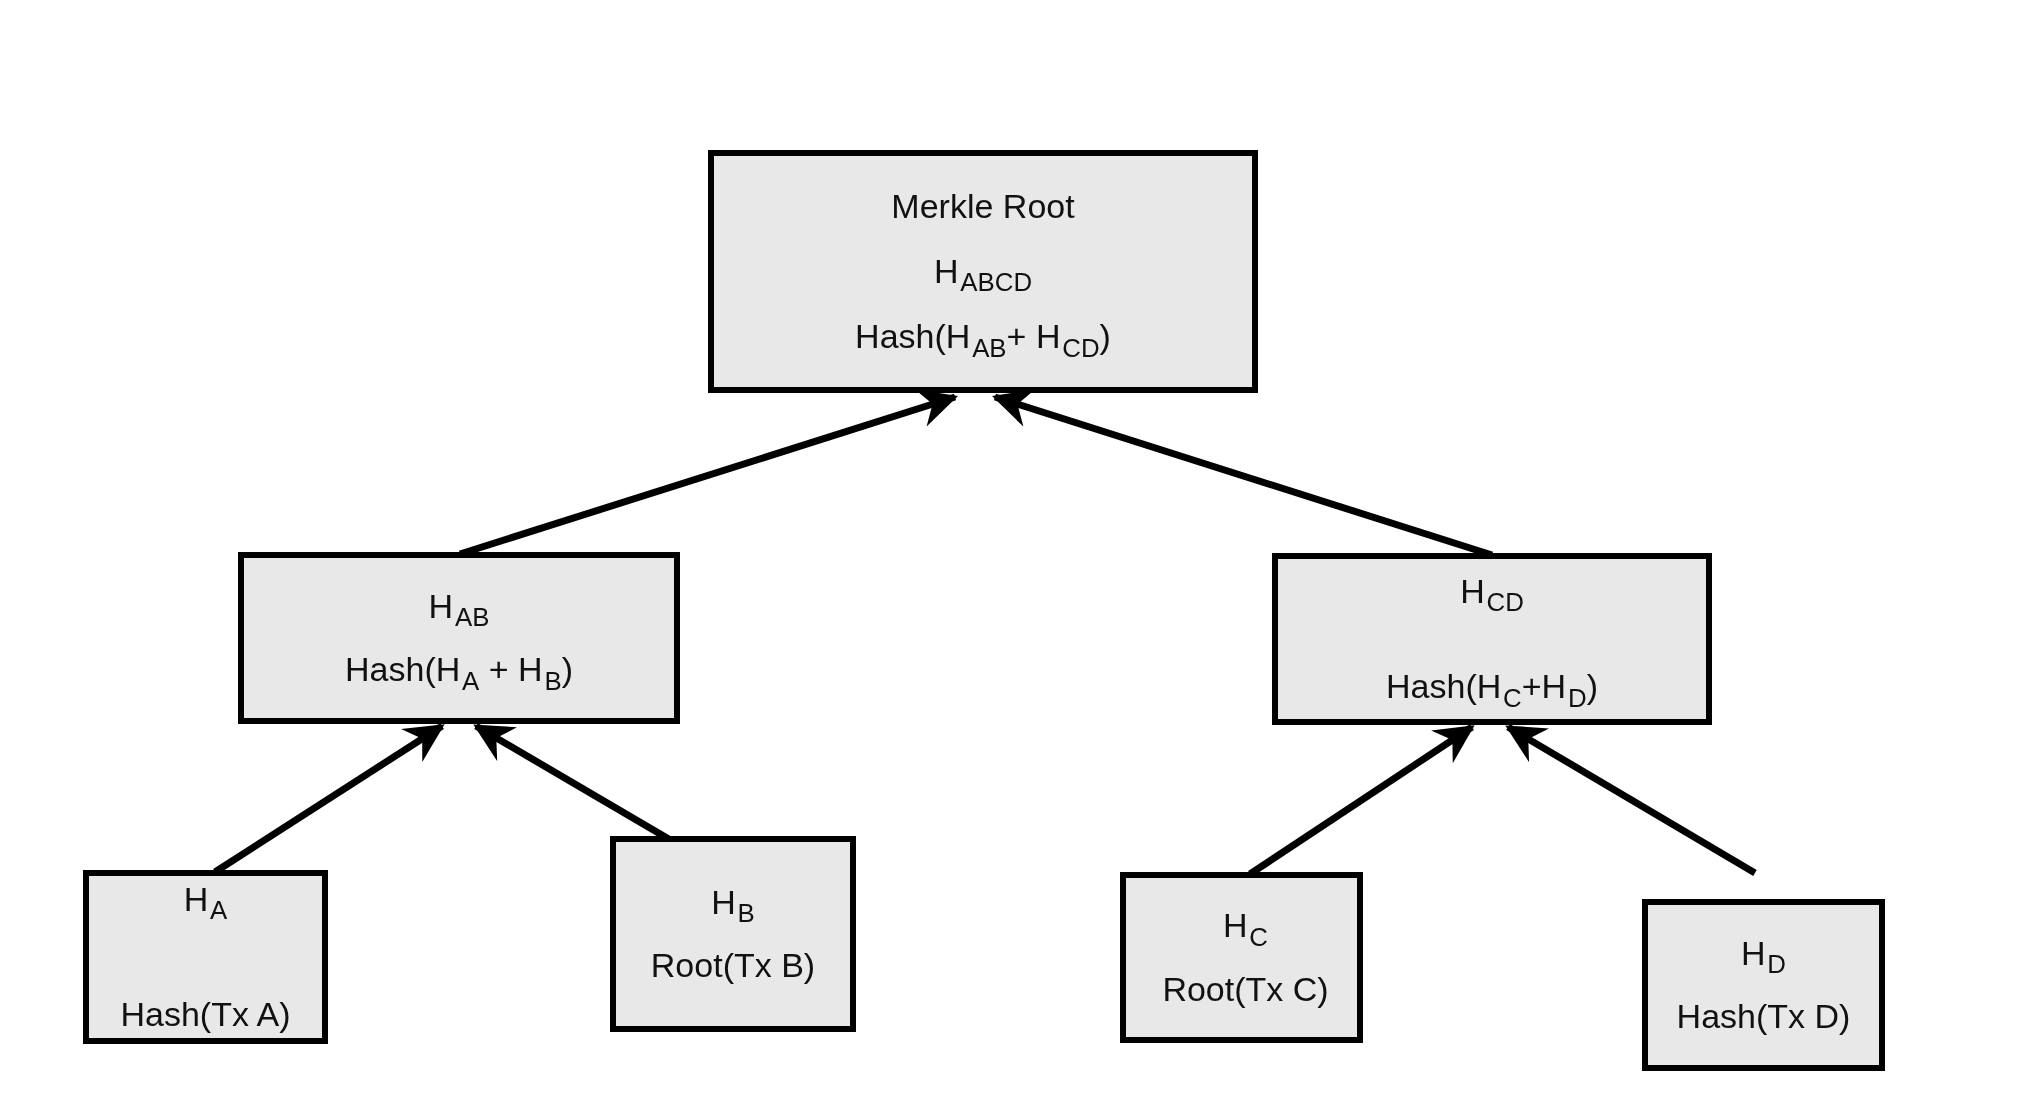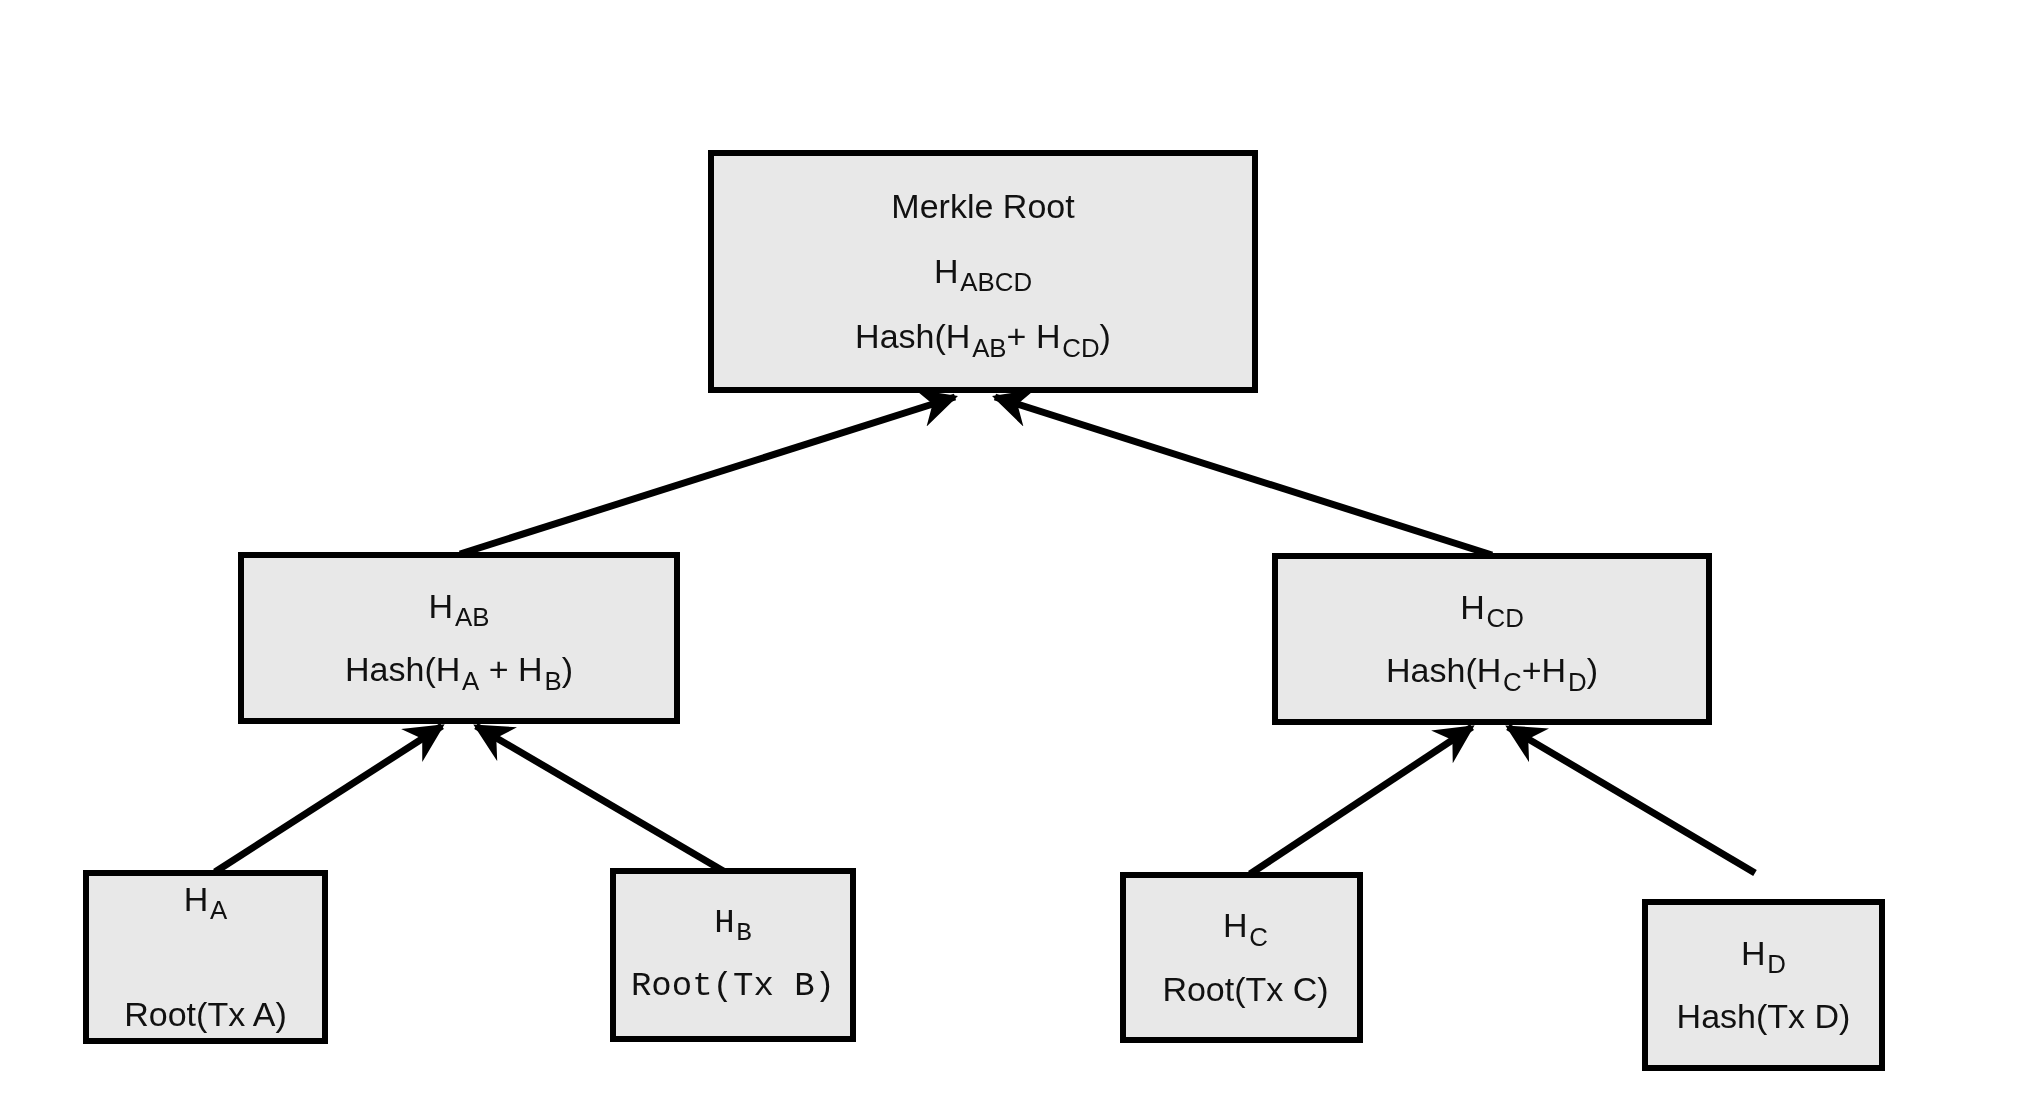--- a/index.html
+++ b/index.html
@@ -45,23 +45,23 @@
   sub.hsub {
     font-size: 0.76em;
     line-height: 0;
     vertical-align: -0.33em;
     margin-left: 0.07em;
     white-space: pre;
   }
   
   #node-root { left: 708px; top: 150px; width: 550px; height: 243px; }
   #node-hab  { left: 238px; top: 552px; width: 442px; height: 172px; }
-  #node-hcd  { left: 1272px; top: 553px; width: 440px; height: 172px; }
+  #node-hcd  { left: 1272px; top: 553px; width: 440px; height: 172px; gap: 16px; }
   #node-ha   { left: 83px;   top: 870px; width: 245px; height: 174px; gap: 26px; }
-  #node-hb   { left: 610px;  top: 868px; width: 246px; height: 174px; font-family: Liberation Mono, monospace; }
+  #node-hb   { left: 610px;  top: 836px; width: 246px; height: 196px; }
   #node-hc   { left: 1120px; top: 872px; width: 243px; height: 171px; padding-left: 8px; }
   #node-hd   { left: 1642px; top: 871px; width: 243px; height: 172px; margin-top: 28px; }
 </style>
 </head>
 <body>
 
 <div class="canvas">
 
   <svg class="edges-layer" width="2044" height="1098" viewBox="0 0 2044 1098" xmlns="http://www.w3.org/2000/svg">
     <defs>
@@ -93,21 +93,21 @@
 
   <div class="node" id="node-hcd">
     <div class="line"><span>H</span><sub class="hsub">CD</sub></div>
     <div class="gap-sm"></div>
     <div class="line"><span>Hash(H</span><sub class="hsub">C</sub><span>+H</span><sub class="hsub">D</sub><span>)</span></div>
   </div>
 
   <div class="node" id="node-ha">
     <div class="line"><span>H</span><sub class="hsub">A</sub></div>
     <div class="gap-sm"></div>
-    <div class="line">Root(Tx A)</div>
+    <div class="line">Hash(Tx A)</div>
   </div>
 
   <div class="node" id="node-hb">
     <div class="line"><span>H</span><sub class="hsub">B</sub></div>
     <div class="gap-sm"></div>
     <div class="line">Root(Tx B)</div>
   </div>
 
   <div class="node" id="node-hc">
     <div class="line"><span>H</span><sub class="hsub">C</sub></div>

